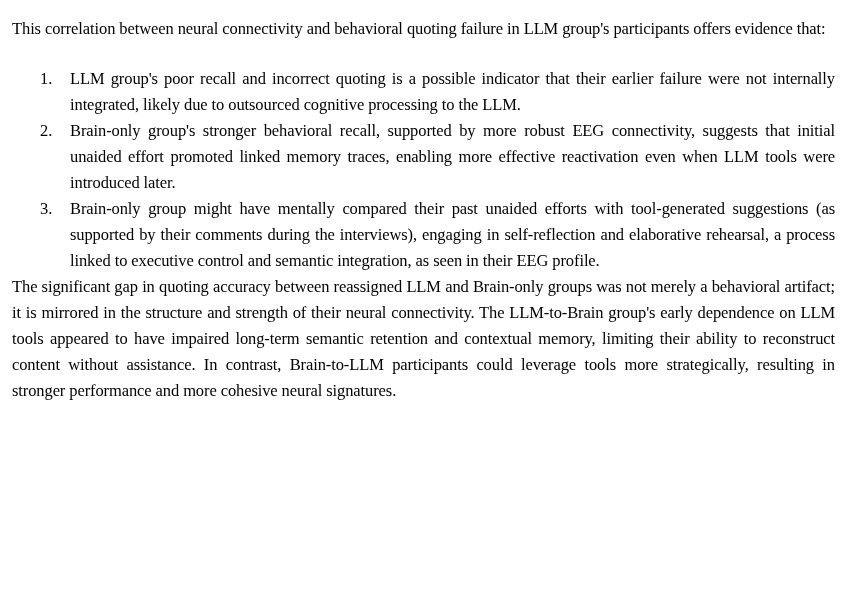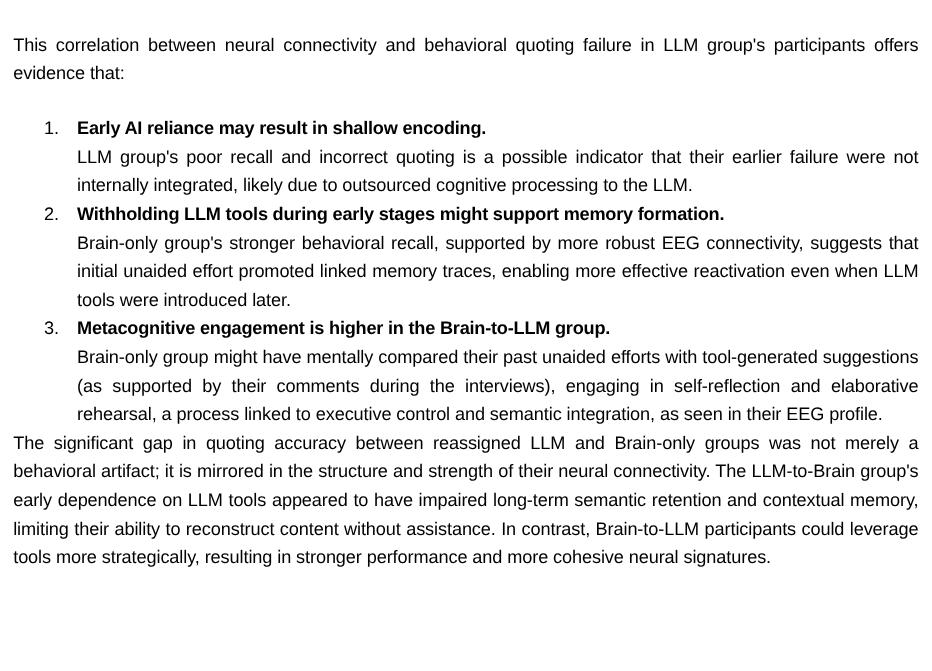--- a/index.html
+++ b/index.html
@@ -22,22 +22,23 @@
     width: 847px;
     height: 610px;
     background: #ffffff;
     box-sizing: border-box;
     padding: 0;
   }
 
   .content {
     position: absolute;
     left: 12px;
-    top: 16px;
+    top: 4px;
     width: 823px;      
+    font-family: Liberation Serif, serif;
   }
 
   p.para {
     margin: 0;
     text-align: justify;
     text-justify: inter-word;
     font-size: 16.5px;
     line-height: 26px;
     letter-spacing: -0.1px;
     word-spacing: 0px;
@@ -104,33 +105,30 @@
 
 <div class="page">
   <div class="content">
 
     <p class="para intro">This correlation between neural connectivity and behavioral quoting failure in LLM group's participants offers evidence that:</p>
 
     <ol class="numlist">
 
       <li>
         <span class="marker">1.</span>
-        <p class="li-title">Early AI reliance may result in shallow encoding.</p>
         <p class="li-body">LLM group's poor recall and incorrect quoting is a possible indicator that their earlier failure were not internally integrated, likely due to outsourced cognitive processing to the LLM.</p>
       </li>
 
       <li>
         <span class="marker">2.</span>
-        <p class="li-title">Withholding LLM tools during early stages might support memory formation.</p>
         <p class="li-body">Brain-only group's stronger behavioral recall, supported by more robust EEG connectivity, suggests that initial unaided effort promoted linked memory traces, enabling more effective reactivation even when LLM tools were introduced later.</p>
       </li>
 
       <li>
         <span class="marker">3.</span>
-        <p class="li-title">Metacognitive engagement is higher in the Brain-to-LLM group.</p>
         <p class="li-body">Brain-only group might have mentally compared their past unaided efforts with tool-generated suggestions (as supported by their comments during the interviews), engaging in self-reflection and elaborative rehearsal, a process linked to executive control and semantic integration, as seen in their EEG profile.</p>
       </li>
 
     </ol>
 
     <p class="para closing">The significant gap in quoting accuracy between reassigned LLM and Brain-only groups was not merely a behavioral artifact; it is mirrored in the structure and strength of their neural connectivity. The LLM-to-Brain group's early dependence on LLM tools appeared to have impaired long-term semantic retention and contextual memory, limiting their ability to reconstruct content without assistance. In contrast, Brain-to-LLM participants could leverage tools more strategically, resulting in stronger performance and more cohesive neural signatures.</p>
 
   </div>
 </div>
 

